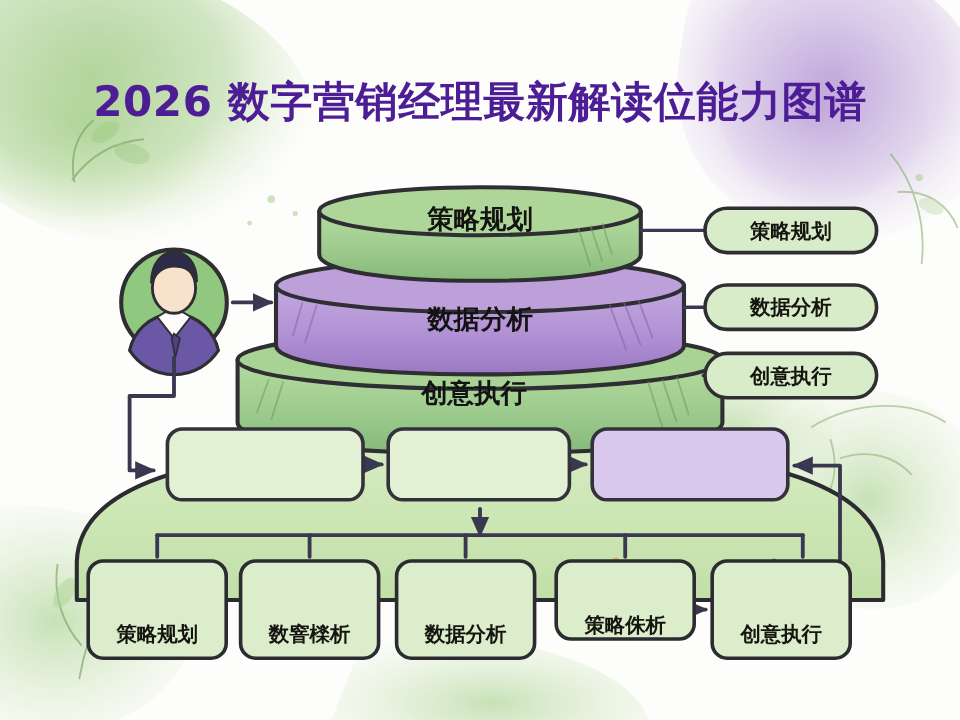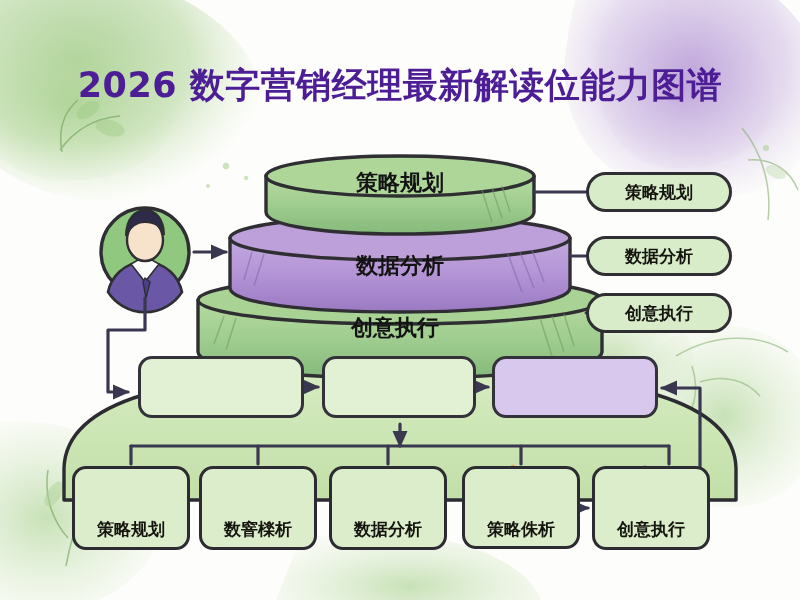--- a/index.html
+++ b/index.html
@@ -59,21 +59,21 @@
     padding-top:5px;
   }
   .botcard .icon-wrap{height:46px;display:flex;align-items:center;justify-content:center;}
   .botcard .cap{
     font-size:17px;font-weight:bold;color:#15150f;white-space:nowrap;
     line-height:1;margin-top:1px;
   }
   #bot0{left:72px;top:466px;width:118px;height:84px;}
   #bot1{left:199px;top:466px;width:118px;height:84px;}
   #bot2{left:329px;top:466px;width:118px;height:84px;}
-  #bot3{left:462px;top:466px;width:118px;height:83px;text-align:right;}
+  #bot3{left:462px;top:466px;width:118px;height:68px;text-align:right;}
   #bot4{left:592px;top:466px;width:118px;height:84px;}
 </style>
 </head>
 <body>
 
 <div id="stage">
 
   <svg class="bgsvg" viewBox="0 0 800 600">
     <defs>
       <radialGradient id="gA" cx="40%" cy="40%" r="62%">

